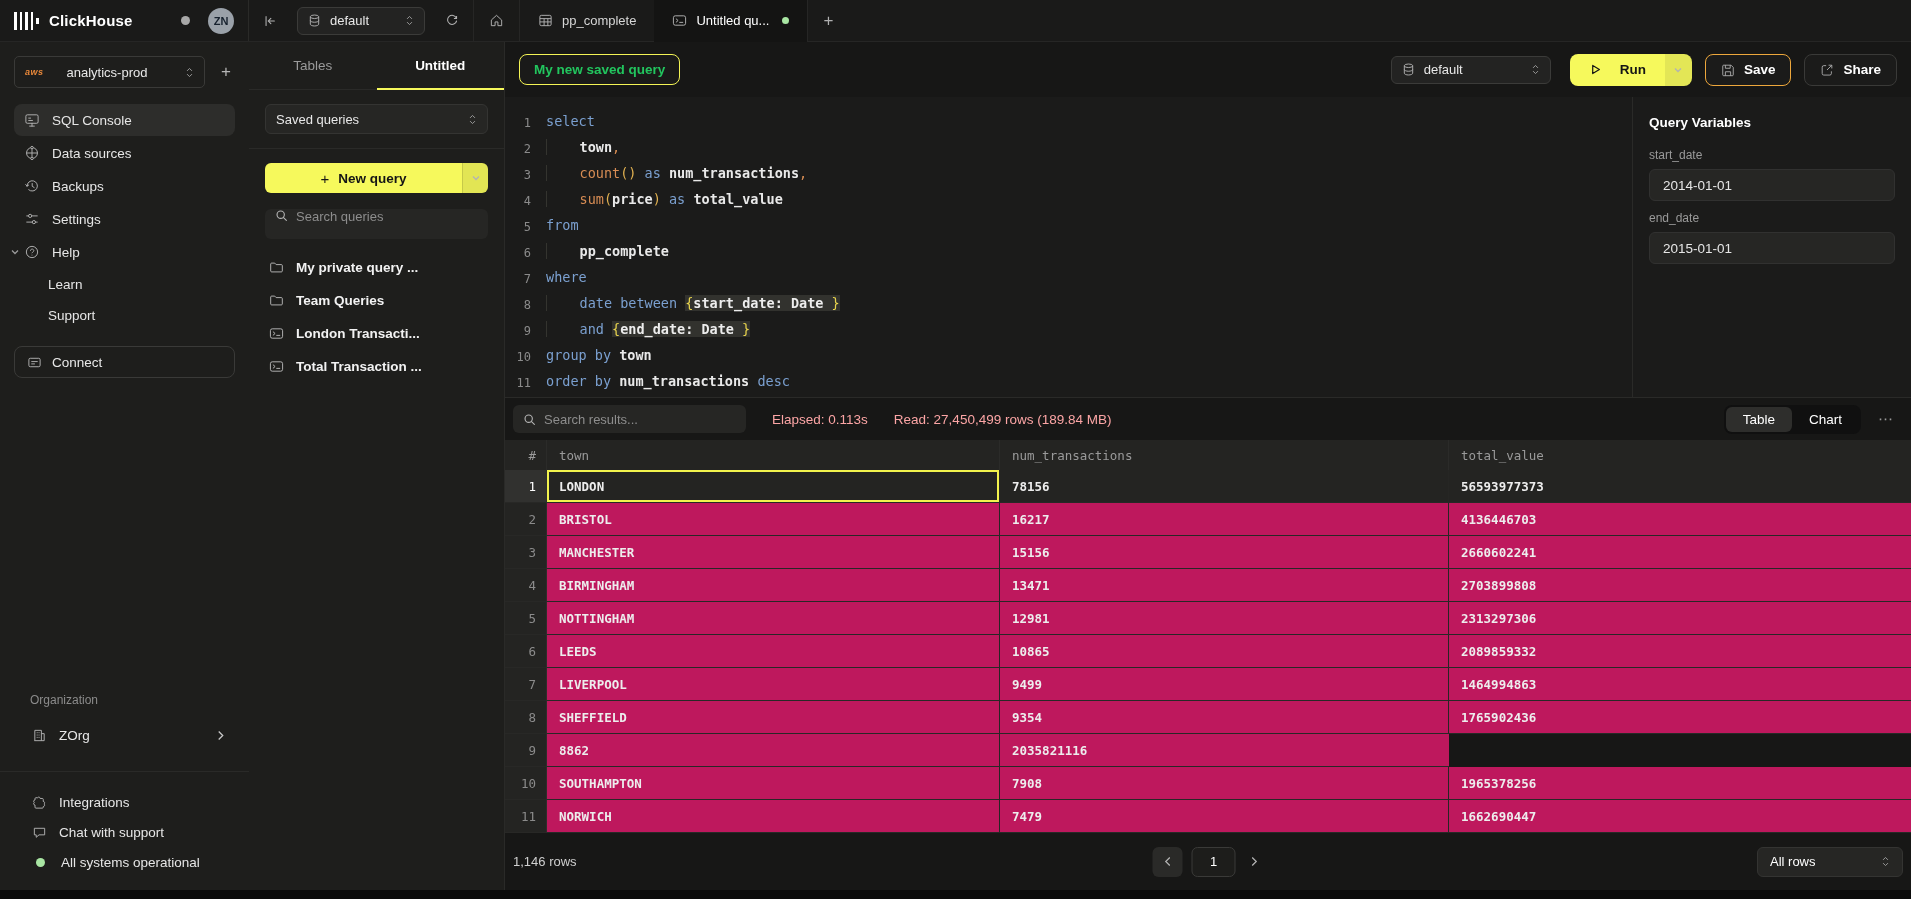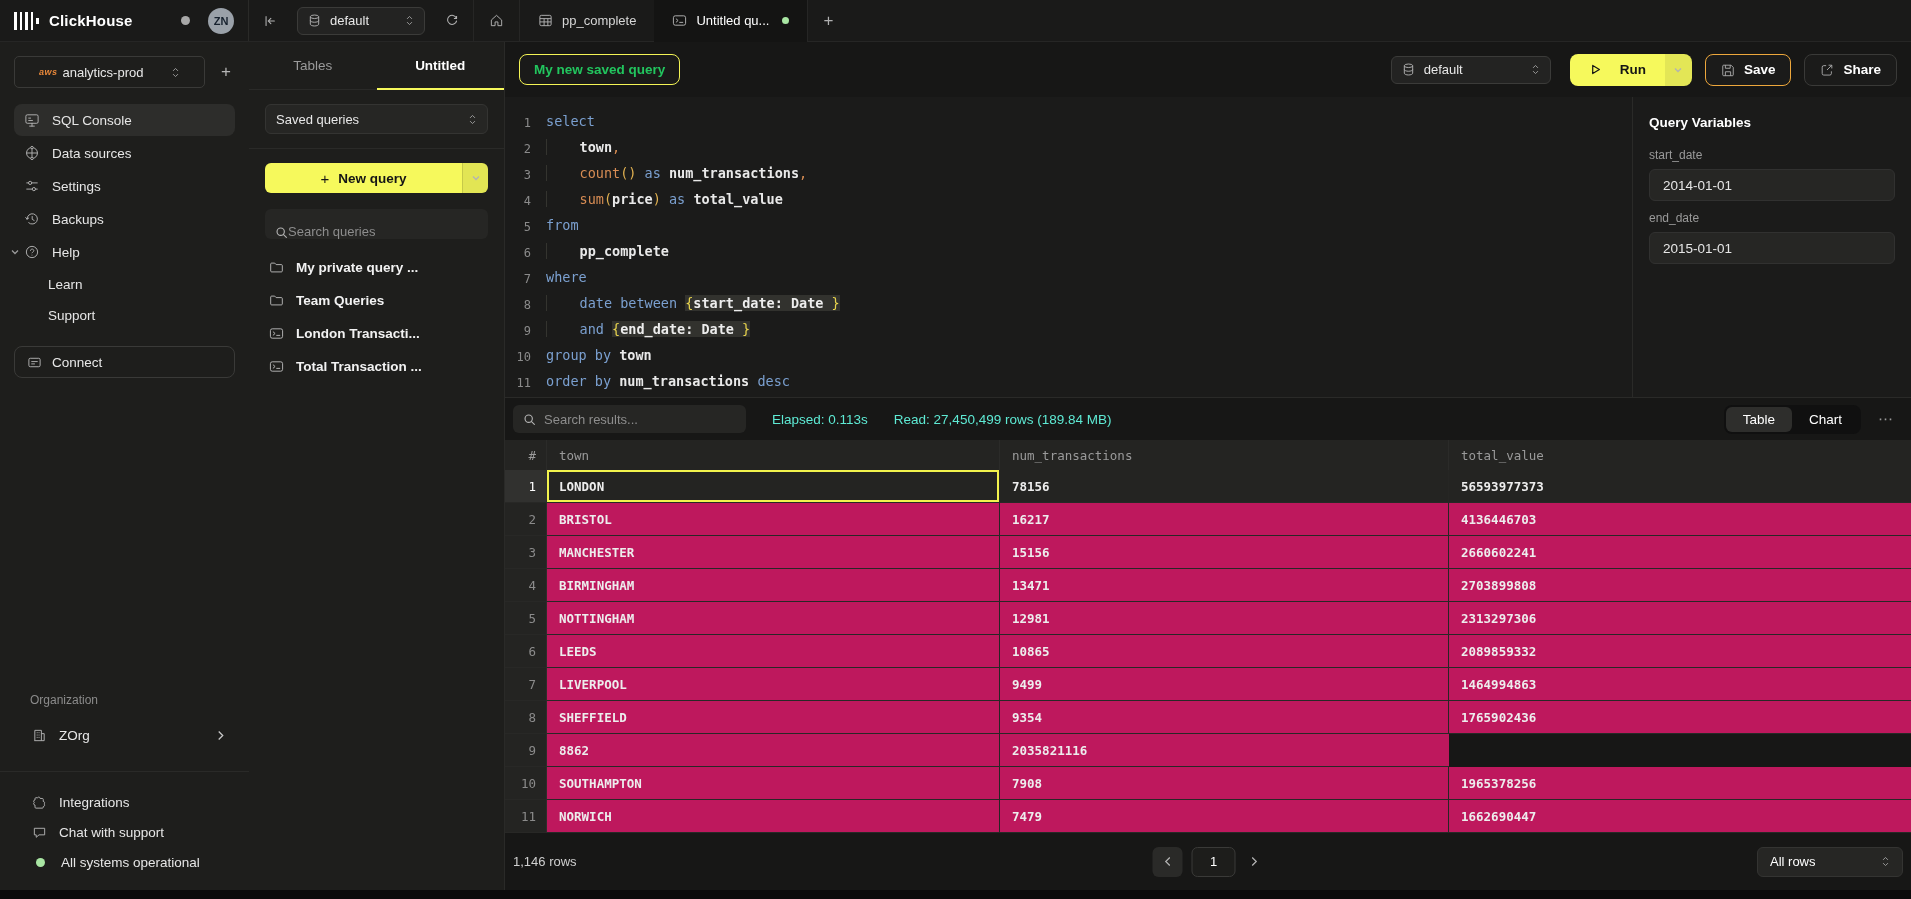--- a/index.html
+++ b/index.html
@@ -31,21 +31,21 @@
   .green-dot{width:7px;height:7px;border-radius:50%;background:var(--green,#a9e6a3);margin-left:4px}
   .plus-tab{width:40px;height:42px;color:#b0b0b0;font-size:17px}
 
   
   .app-body{display:flex;height:848px}
   .bottom-strip{height:9px;background:#0b0b0b}
 
   
   .sidebar{width:249px;flex:none;background:#1e1e1c;display:flex;flex-direction:column;padding-top:14px}
   .org-row{display:flex;align-items:center;padding:0 14px;margin-bottom:16px;gap:12px}
-  .org-select{flex:1;height:32px;border:1px solid #3a3a38;border-radius:5px;display:flex;align-items:center;gap:5px;padding:0 24px;font-size:13px}
+  .org-select{flex:1;height:32px;border:1px solid #3a3a38;border-radius:5px;display:flex;align-items:center;gap:23px;padding:0 10px;font-size:13px}
   .org-select .updown{margin-left:auto;color:#9a9a9a}
   .aws-mark{color:#e8883a;font-size:9px;font-weight:700;font-style:italic;letter-spacing:.5px}
   .sb-plus{color:#b5b5b5;font-size:17px;padding:0 4px}
   .nav{padding:0 14px}
   .nav-item{height:32px;display:flex;align-items:center;gap:12px;padding:0 10px;border-radius:8px;font-size:13.5px;color:#e6e6e6;margin-bottom:1px;position:relative}
   .nav-item.active{background:#2d2d2b}
   .nav-item .caret{position:absolute;left:-4px;color:#9a9a9a}
   .nav-item.nav-child{padding-left:34px;height:30px}
   .connect-btn{margin:15px 14px 0;height:32px;border:1px solid #3a3a38;border-radius:8px;display:flex;align-items:center;gap:10px;padding:0 12px;font-size:13.5px}
   .sb-spacer{flex:1}
@@ -65,21 +65,21 @@
   .qtab.active{color:#fff;font-weight:600}
   .qtab.active::after{content:'';position:absolute;bottom:-1px;left:0;right:0;height:2px;background:var(--accent,#f6f95c)}
   .qbody{padding:14px 16px;display:flex;flex-direction:column}
   .saved-select{height:30px;background:#262624;border:1px solid #343432;border-radius:6px;display:flex;align-items:center;justify-content:space-between;padding:0 10px;font-size:13px}
   .saved-select .updown{color:#9a9a9a}
   .qdivider{height:1px;background:#2a2a28;margin:14px -16px}
   .new-query{height:30px;display:flex;border-radius:6px;overflow:hidden;margin-bottom:16px}
   .nq-main{flex:1;background:var(--accent,#f6f95c);color:#151515;display:flex;align-items:center;justify-content:center;gap:9px;font-size:13.5px;font-weight:600}
   .nq-plus{font-size:15px;font-weight:400}
   .nq-caret{width:26px;background:#e2e554;color:#3a3a12;border-left:1px solid rgba(0,0,0,.12)}
-  .qsearch{height:30px;background:#262624;border-radius:6px;display:flex;align-items:flex-end;gap:0;padding:0 10px;margin-bottom:12px;color:#8d8d8d}
+  .qsearch{height:30px;background:#262624;border-radius:6px;display:flex;align-items:flex-start;gap:8px;padding:0 10px;margin-bottom:12px;color:#8d8d8d}
   .qsearch input{flex:1}
   .q-item{height:33px;display:flex;align-items:center;gap:12px;padding:0 4px;font-size:13.5px;font-weight:600;color:#f2f2f2}
   .q-item .icon{color:#b8b8b8}
 
   
   .main{flex:1;display:flex;flex-direction:column;min-width:0;background:#171716}
   .main-toolbar{height:55px;flex:none;display:flex;align-items:center;padding:0 14px}
   .pill{border:1.5px solid #f4f455;border-radius:8px;background:#1a1a19;padding:7px 14px;font-size:13.5px;font-weight:600;color:#22c55e}
   .mt-right{margin-left:auto;display:flex;align-items:center;gap:13px}
   .run-btn{display:flex;border-radius:8px;overflow:hidden;height:32px}
@@ -106,21 +106,21 @@
 
   .vars{width:279px;flex:none;border-left:1px solid #2a2a28;background:#1b1b1a;padding:18px 16px}
   .vars-title{font-size:13.5px;font-weight:700;margin-bottom:18px;color:#fff}
   .var-label{font-size:12px;color:#9a9a9a;margin-bottom:7px}
   .var-input{display:block;width:100%;height:32px;background:#262624;border:1px solid #313130;border-radius:6px;color:#e6e6e6;font-size:13.5px;padding:0 13px;margin-bottom:10px}
 
   
   .results-toolbar{height:43px;flex:none;border-top:1px solid #2a2a28;display:flex;align-items:center;padding:0 8px;gap:26px}
   .rsearch{width:233px;height:28px;background:#262624;border-radius:6px;display:flex;align-items:center;gap:8px;padding:0 10px;color:#8d8d8d}
   .rsearch input{flex:1}
-  .stat{font-size:13.5px;color:#5eead4}
+  .stat{font-size:13.5px;color:#fca5a5}
   .rt-right{margin-left:auto;display:flex;align-items:center;gap:13px;padding-right:6px}
   .segmented{background:#101010;border-radius:8px;padding:2px;display:flex}
   .seg{padding:5px 17px;font-size:13.5px;color:#fff;border-radius:6px}
   .seg.active{background:#2e2e2c}
   .more-btn{color:#9a9a9a;font-size:15px;padding:0 4px}
 
   .rtable{flex:none;font-family:"DejaVu Sans Mono",monospace;font-size:12.5px}
   .rrow{display:grid;grid-template-columns:42px 453px 449px 1fr}
   .th{height:30px;background:#242422;color:#9a9a9a}
   .th>div{display:flex;align-items:center;padding:0 12px;border-right:1px solid #2b2b29}
@@ -254,36 +254,36 @@
               <path d="M8.5 2.7v11.6M2.7 8.5h11.6" stroke="currentColor"></path>
               <circle cx="8.5" cy="2.7" r="1.3" fill="#1e1e1c" stroke="currentColor"></circle>
               <circle cx="8.5" cy="14.3" r="1.3" fill="#1e1e1c" stroke="currentColor"></circle>
             </svg>
           </span>
           <span>Data sources</span>
         </div>
         <div class="nav-item">
           <span class="icon">
             <svg viewBox="0 0 17 17" width="16" height="16">
+              <path d="M3.2 8.5a5.5 5.5 0 1 1 1.8 4" fill="none" stroke="currentColor" stroke-linecap="round"></path>
+              <path d="M3.2 8.5L1.8 7M3.2 8.5l1.8-1" fill="none" stroke="currentColor" stroke-linecap="round"></path>
+              <path d="M8.7 5.8v3l2.1 1.3" fill="none" stroke="currentColor" stroke-linecap="round"></path>
+            </svg>
+          </span>
+          <span>Backups</span>
+        </div>
+        <div class="nav-item">
+          <span class="icon">
+            <svg viewBox="0 0 17 17" width="16" height="16">
               <path d="M2.5 5.2h12M2.5 11.8h12" stroke="currentColor"></path>
               <circle cx="6.5" cy="5.2" r="1.7" fill="#1e1e1c" stroke="currentColor"></circle>
               <circle cx="10.5" cy="11.8" r="1.7" fill="#1e1e1c" stroke="currentColor"></circle>
             </svg>
           </span>
           <span>Settings</span>
-        </div>
-        <div class="nav-item">
-          <span class="icon">
-            <svg viewBox="0 0 17 17" width="16" height="16">
-              <path d="M3.2 8.5a5.5 5.5 0 1 1 1.8 4" fill="none" stroke="currentColor" stroke-linecap="round"></path>
-              <path d="M3.2 8.5L1.8 7M3.2 8.5l1.8-1" fill="none" stroke="currentColor" stroke-linecap="round"></path>
-              <path d="M8.7 5.8v3l2.1 1.3" fill="none" stroke="currentColor" stroke-linecap="round"></path>
-            </svg>
-          </span>
-          <span>Backups</span>
         </div>
         <div class="nav-item">
           <span class="caret icon">
             <svg viewBox="0 0 10 10" width="10" height="10">
               <path d="M2 3.5l3 3 3-3" fill="none" stroke="currentColor" stroke-width="1.3"></path>
             </svg>
           </span>
           <span class="icon">
             <svg viewBox="0 0 17 17" width="16" height="16">
               <circle cx="8.5" cy="8.5" r="6" fill="none" stroke="currentColor"></circle>

